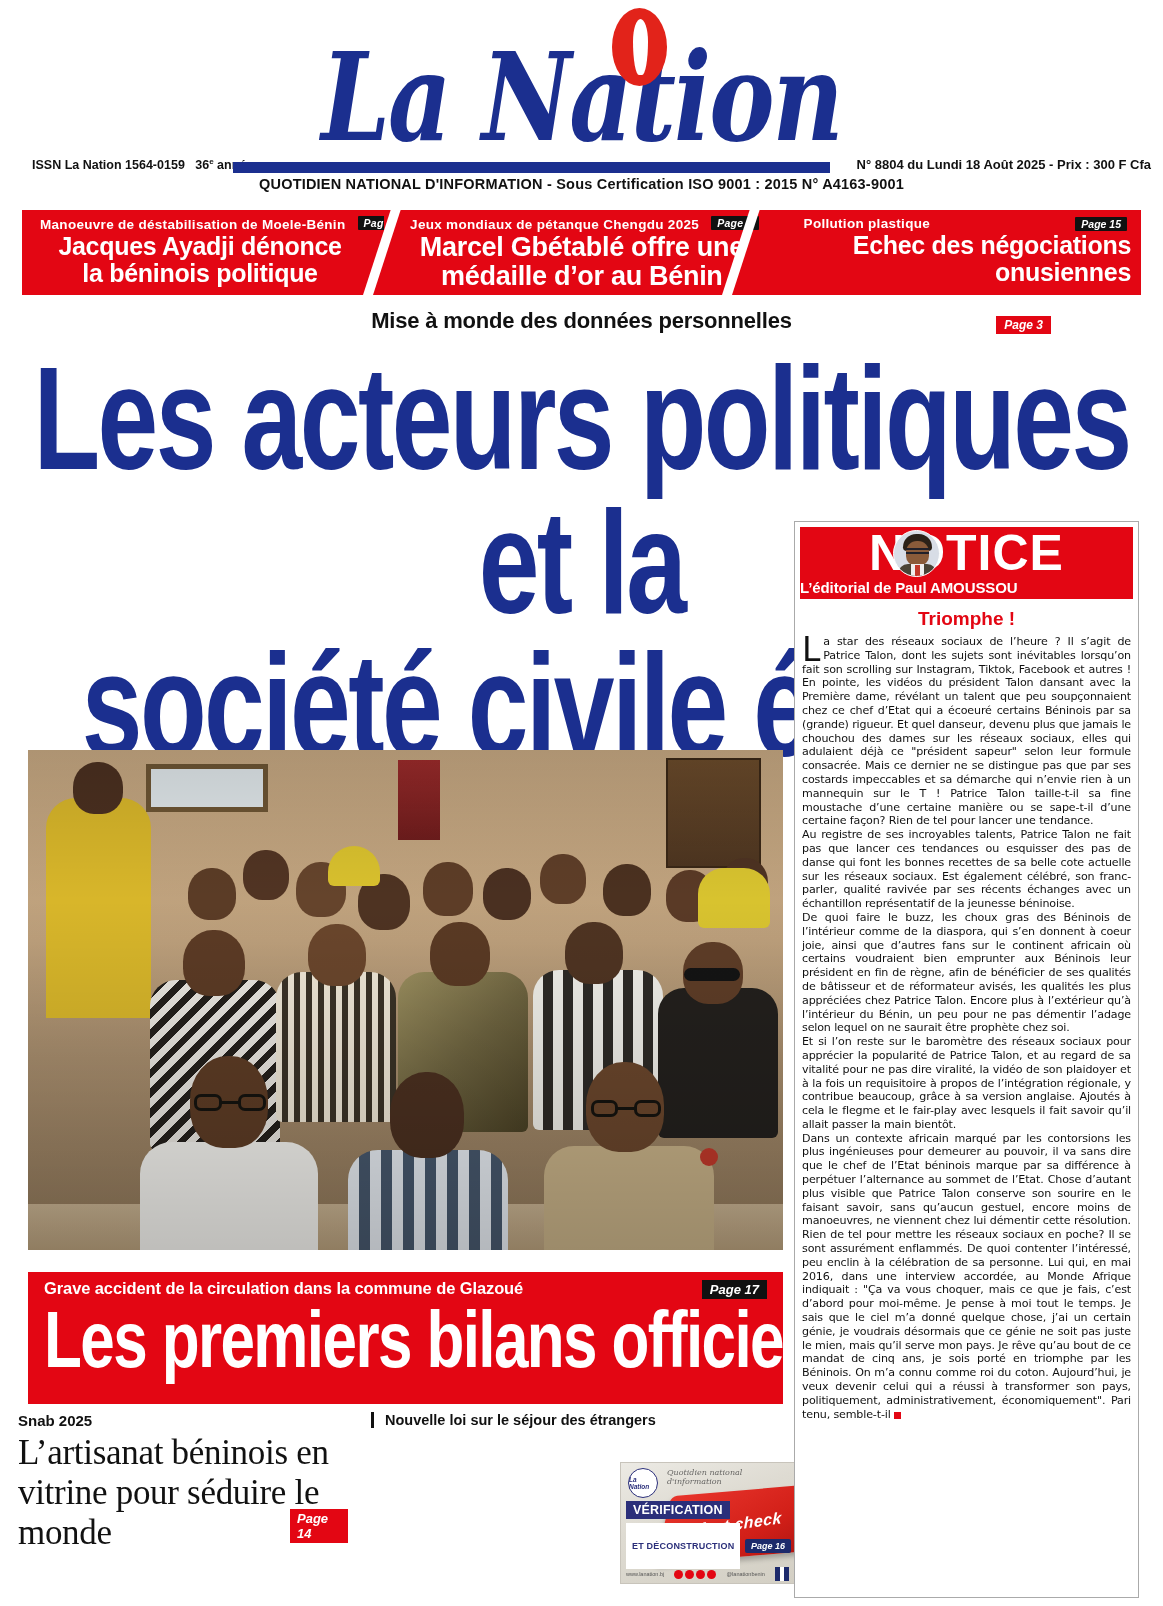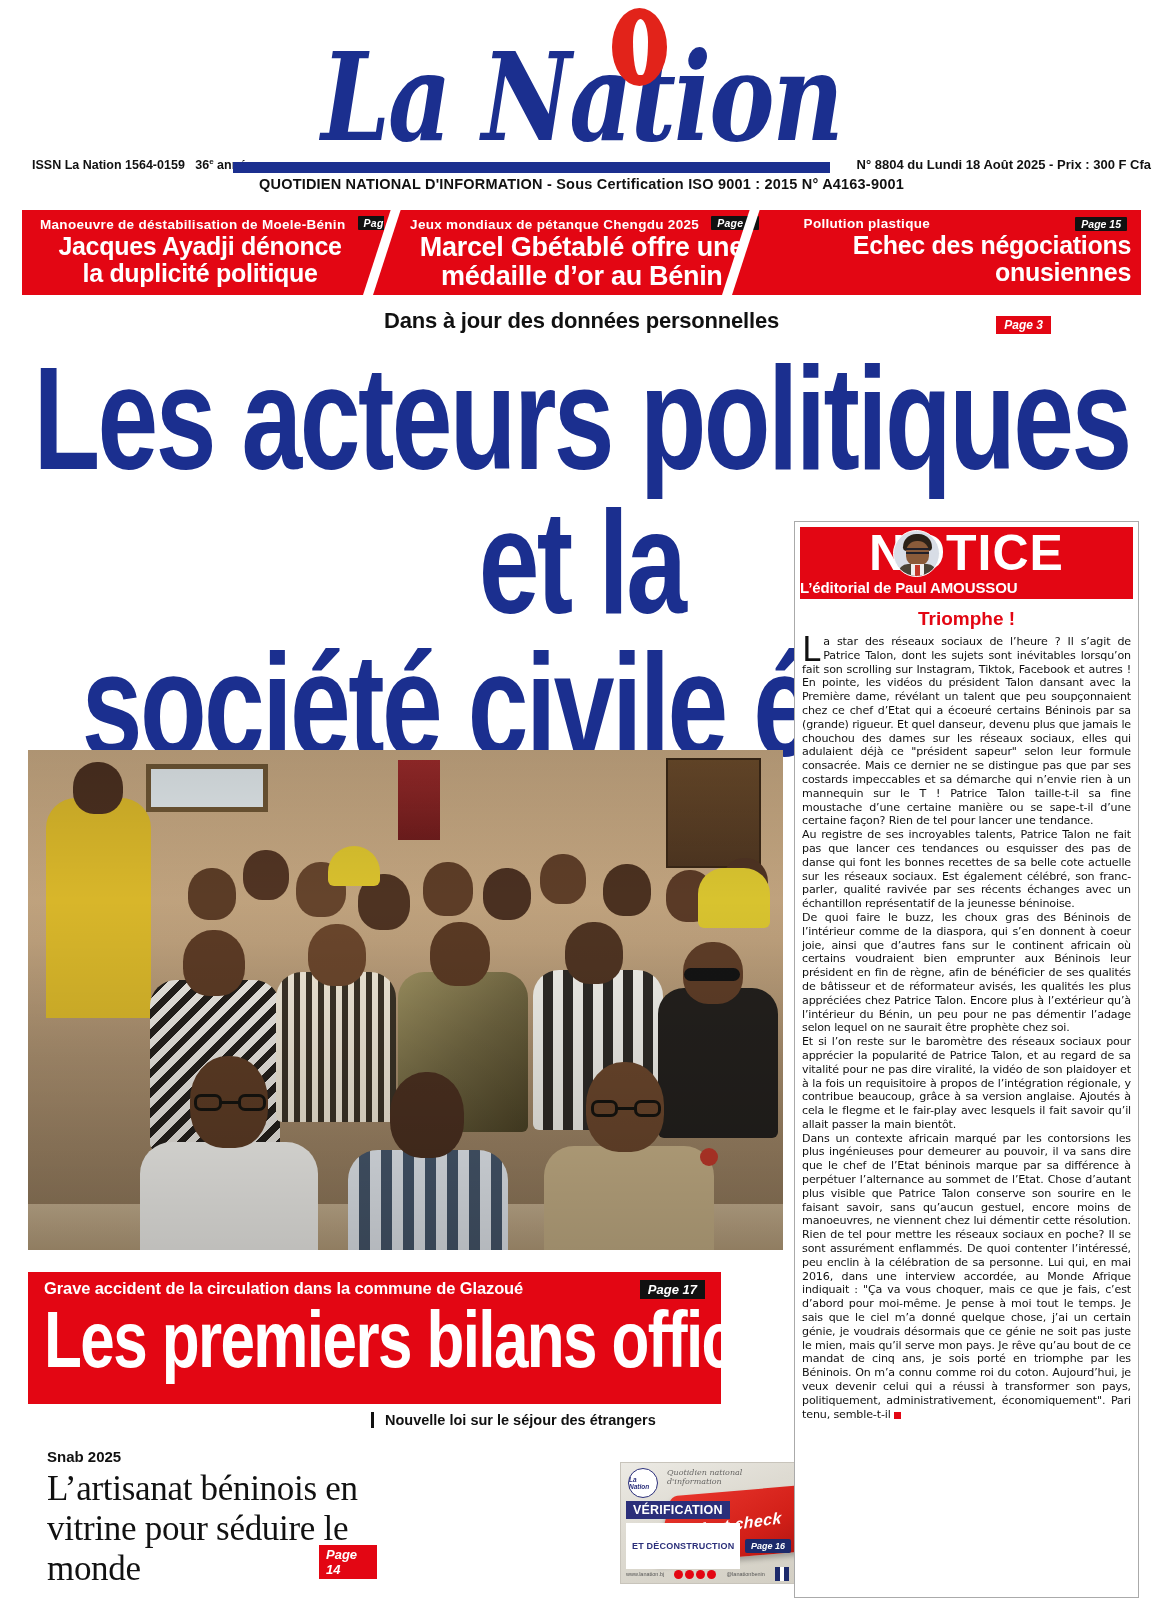--- a/index.html
+++ b/index.html
@@ -211,21 +211,21 @@
     height: 500px;
     overflow: hidden;
     background: #3b2d22;
   }
 
   
   .accident {
     position: absolute;
     left: 28px;
     top: 1272px;
-    width: 693px;
+    width: 755px;
     height: 132px;
     background: #e30613;
     color: #fff;
     padding: 7px 14px 4px 16px;
   }
   .accident-kicker {
     font-size: 16.5px;
     font-weight: bold;
     letter-spacing: -0.1px;
   }
@@ -248,24 +248,23 @@
     margin-top: 4px;
     text-align: center;
     transform: scaleY(1.3);
     transform-origin: top center;
     white-space: nowrap;
   }
 
   
   .bl {
     position: absolute;
-    left: 47px;
+    left: 18px;
     top: 1412px;
     width: 330px;
-    margin-top: 36px;
   }
   .bl-kicker {
     font-size: 15px;
     font-weight: bold;
     color: #111;
   }
   .bl-title {
     font-family: "Liberation Serif", serif;
     font-size: 35px;
     line-height: 1.14;
@@ -604,21 +603,21 @@
 
   <div class="teaser-bar">
 
     <div class="teaser t1">
       <div class="teaser-kicker">
         <span>Manoeuvre de déstabilisation de Moele-Bénin</span>
         <span class="pagebox">Page 3</span>
       </div>
       <div class="teaser-title">
         <span>Jacques Ayadji dénonce</span><br>
-        <span>la duplicité politique</span>
+        <span>la béninois politique</span>
       </div>
     </div>
 
     <div class="teaser t2">
       <div class="teaser-kicker">
         <span>Jeux mondiaux de pétanque Chengdu 2025</span>
         <span class="pagebox">Page 8</span>
       </div>
       <div class="teaser-title">
         <span>Marcel Gbétablé offre une</span><br>
@@ -634,21 +633,21 @@
         <span>Echec des négociations</span><br>
         <span>onusiennes</span>
       </div>
       <span class="pagebox" style="position:absolute;right:14px;top:7px;">Page 15</span>
     </div>
 
     <div class="slash s1"></div>
     <div class="slash s2"></div>
   </div>
 
-  <div class="lead-kicker">Dans à jour des données personnelles</div>
+  <div class="lead-kicker">Mise à monde des données personnelles</div>
   <div class="lead-page">Page 3</div>
   <div class="lead-head">
     <span class="l1">Les acteurs politiques et la</span>
     <span class="l2">société civile édifiés</span>
   </div>
 
   <div class="photo">
     <div class="ph-wall"></div>
     <div class="ph-frame"></div>
     <div class="ph-door"></div>

